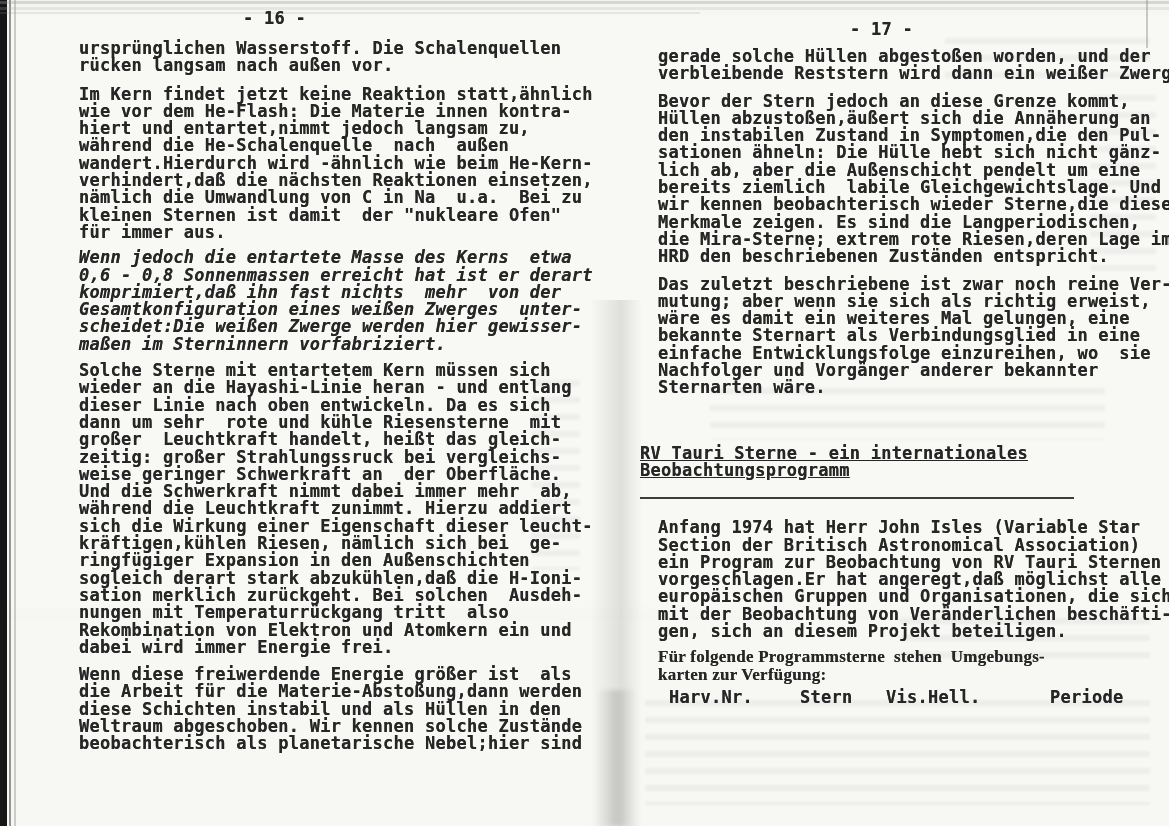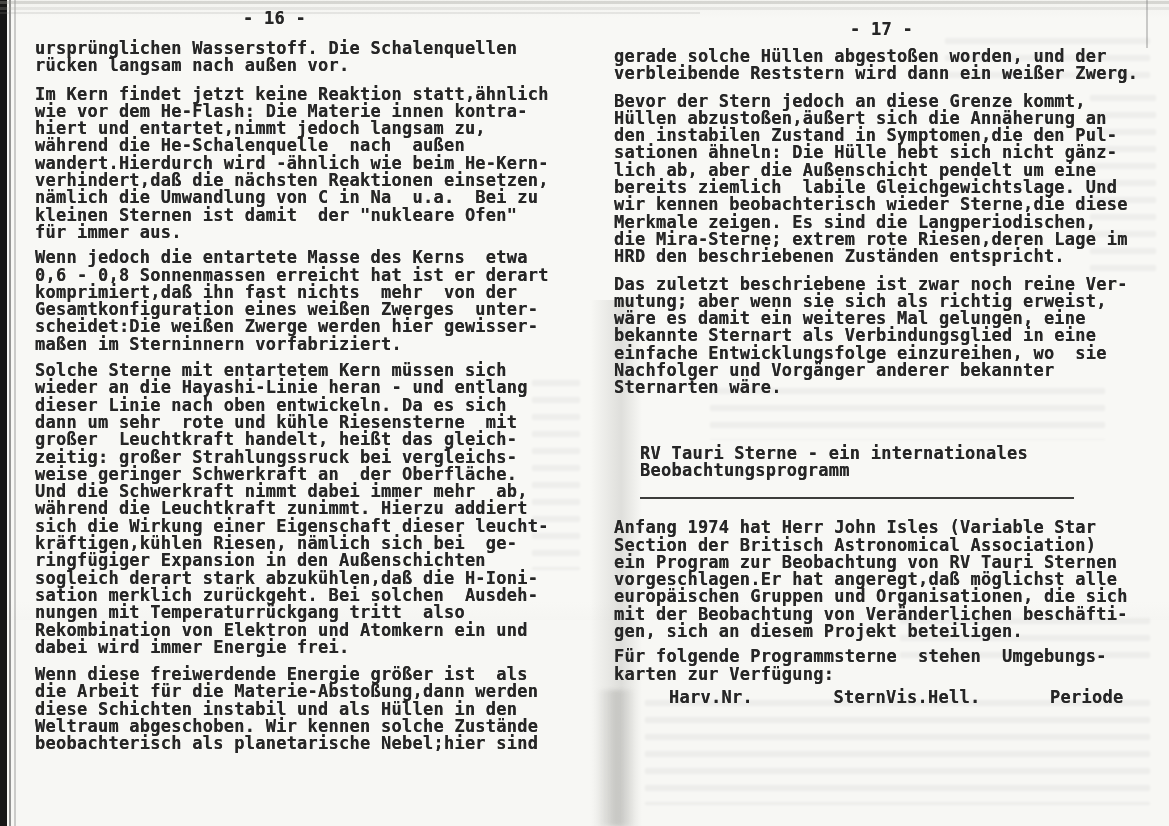--- a/index.html
+++ b/index.html
@@ -53,42 +53,42 @@
     letter-spacing: 0.25px;
     white-space: pre;
     text-shadow: 0 0 0.6px rgba(40,40,40,.75);
   }
   .page-number { position: absolute; }
   #pn-left  { left: 243px; top: 10px; }
   #pn-right { left: 850px; top: 21px; }
   .col { position: absolute; z-index: 2; }
   #col-left  { left: 35px;  top: 40px;  width: 545px; }
   #col-right { left: 614px; top: 48px;  width: 520px; }
-  .para { margin-bottom: 10px; }
+  .para { margin-bottom: 10px; margin-left: 44px; }
   #col-left .para:nth-child(1) { margin-bottom: 11px; }
   #col-left .para:nth-child(2) { margin-bottom: 8px; }
-  #col-left .para:nth-child(3) { margin-bottom: 9px; }
-  
-  #section-heading { margin: 48px 0 18px 26px; }
+  #col-left .para:nth-child(3) { margin-bottom: 9px; font-style: italic; }
+  
+  #section-heading { margin: 48px 0 18px 26px; text-decoration: underline; }
   #heading-underline {
     margin: 4px 0 20px 26px;
     width: 434px; height: 0;
     border-top: 2px solid #3d3d3b;
   }
   #para-r4 { margin-bottom: 8px; }
-  #para-r5 { margin-bottom: 6px; }
+  #para-r5 { margin-bottom: 6px; font-family: Liberation Serif, serif; }
   
   #star-table { width: 470px; margin-left: 7px; }
   .trow {
     display: grid;
     grid-template-columns: 115px 102px 162px 1fr;
     height: 26px; align-items: start; margin-left: 48px;
   }
   .trow .c2 { padding-left: 6px; }
-  .trow.thead .c2 { padding-left: 16px; text-align: right; }
+  .trow.thead .c2 { padding-left: 16px; }
   .trow .c4 { padding-left: 2px; }
 </style>
 </head>
 <body>
 
 <div id="scan">
 
   <div class="edge-strip" id="edge-black"></div>
   <div class="edge-strip" id="edge-gray1"></div>
   <div class="edge-strip" id="edge-gray2"></div>

